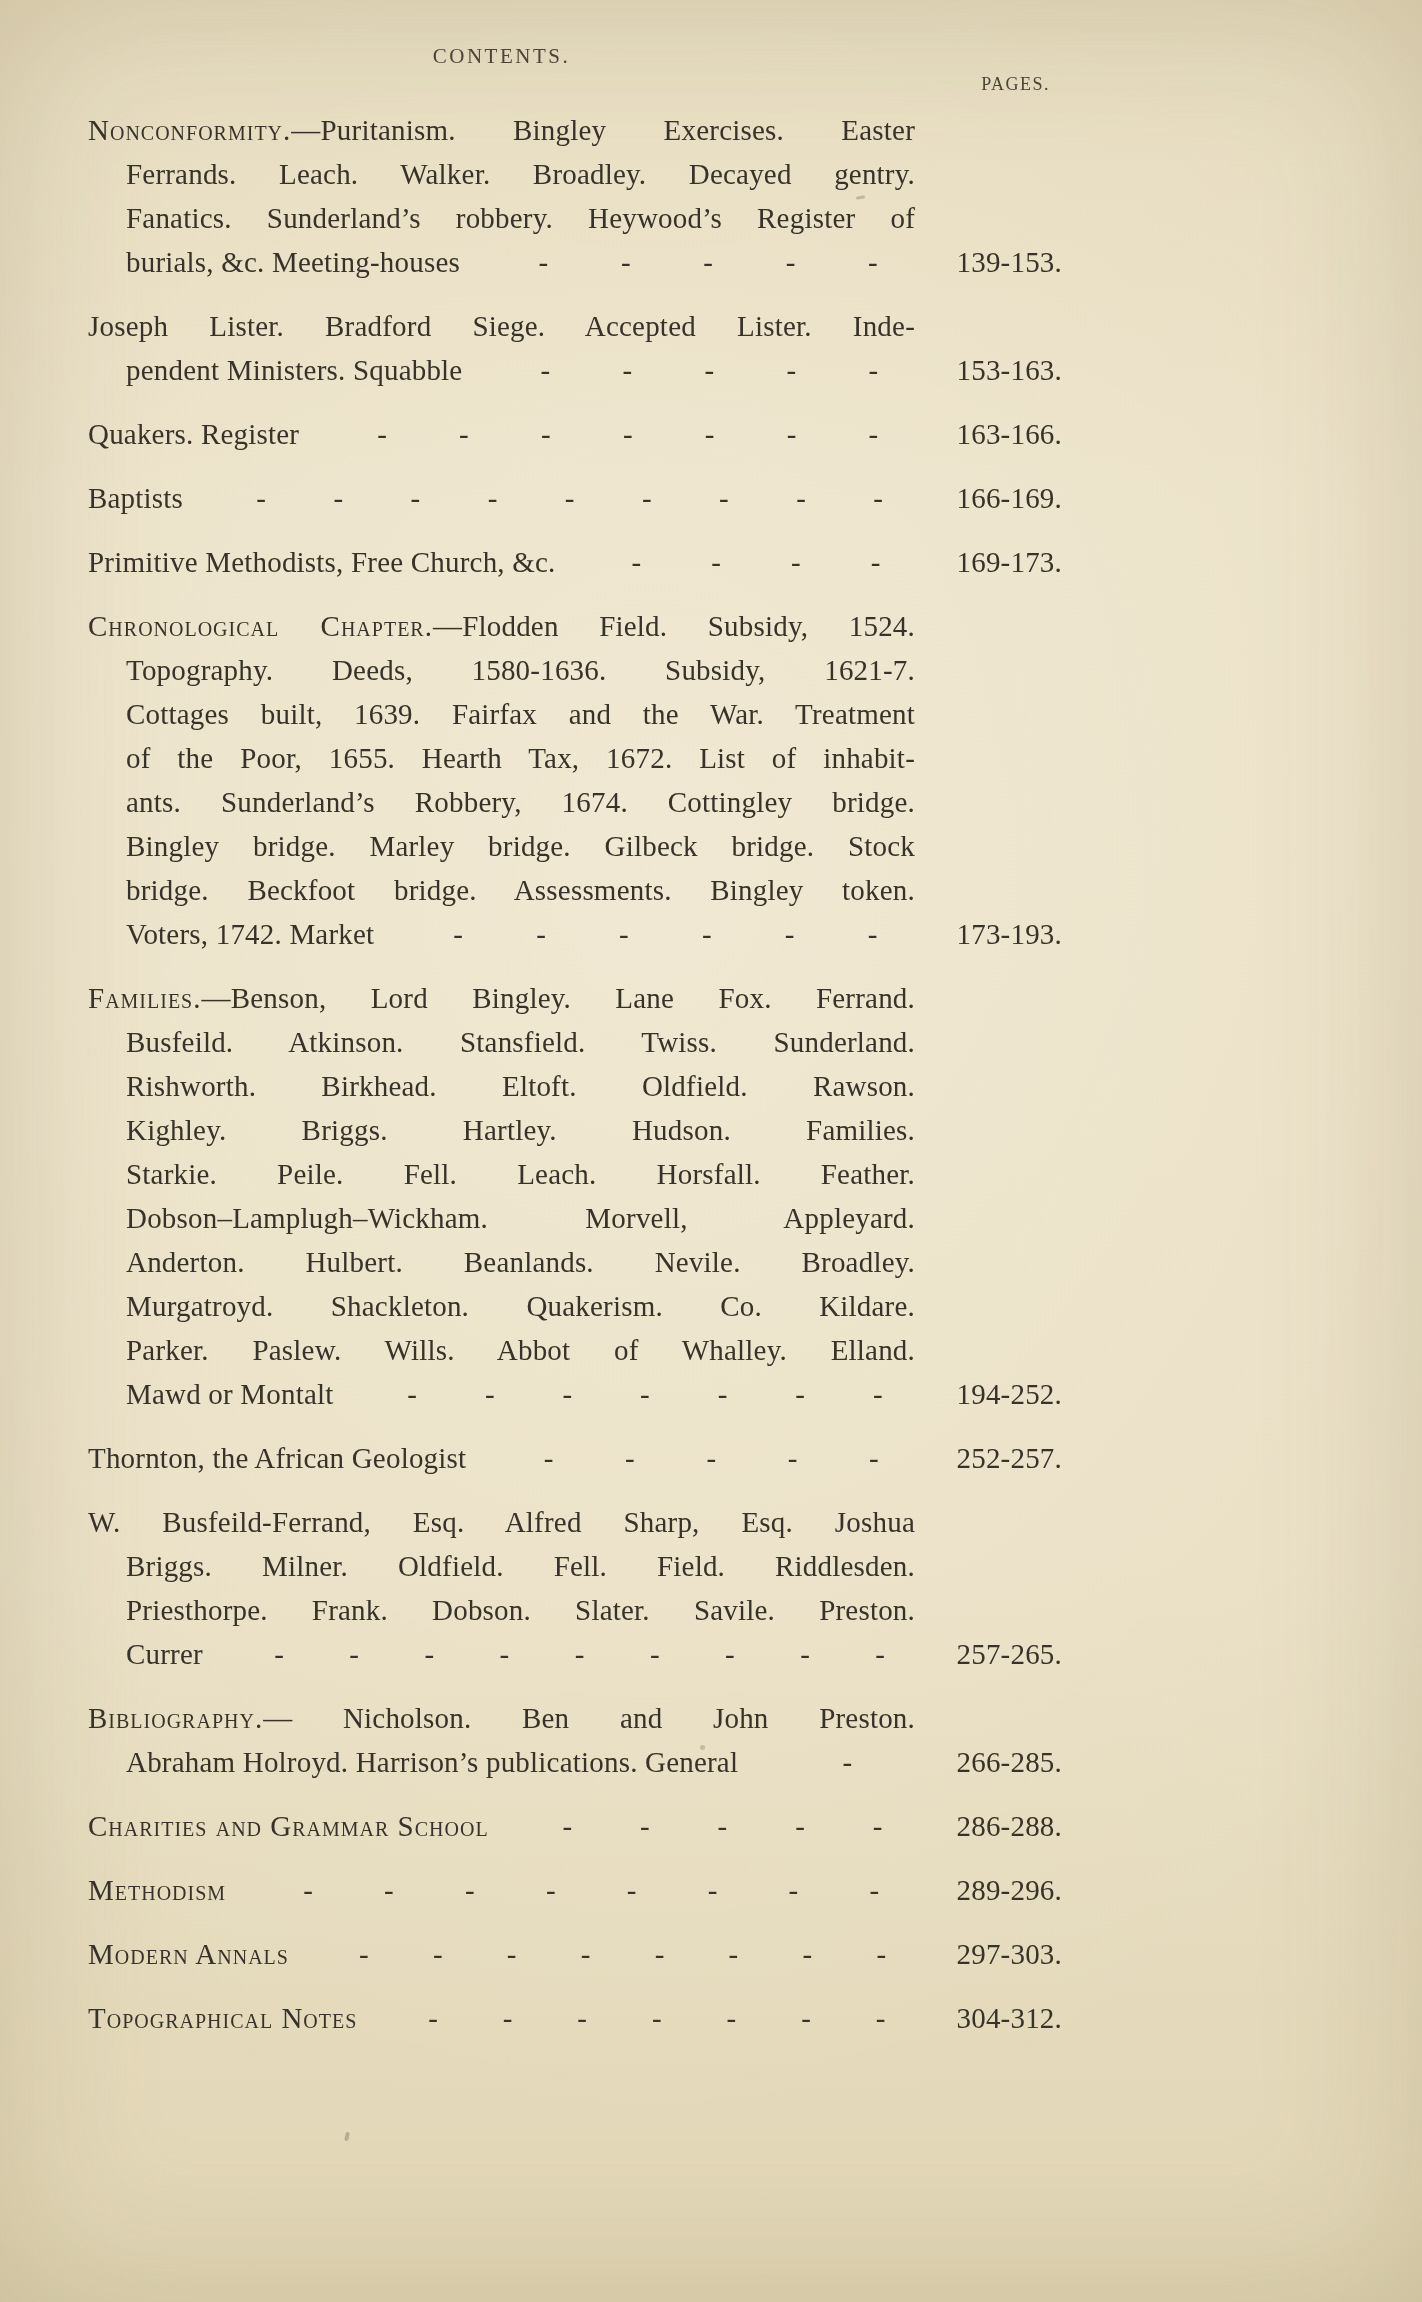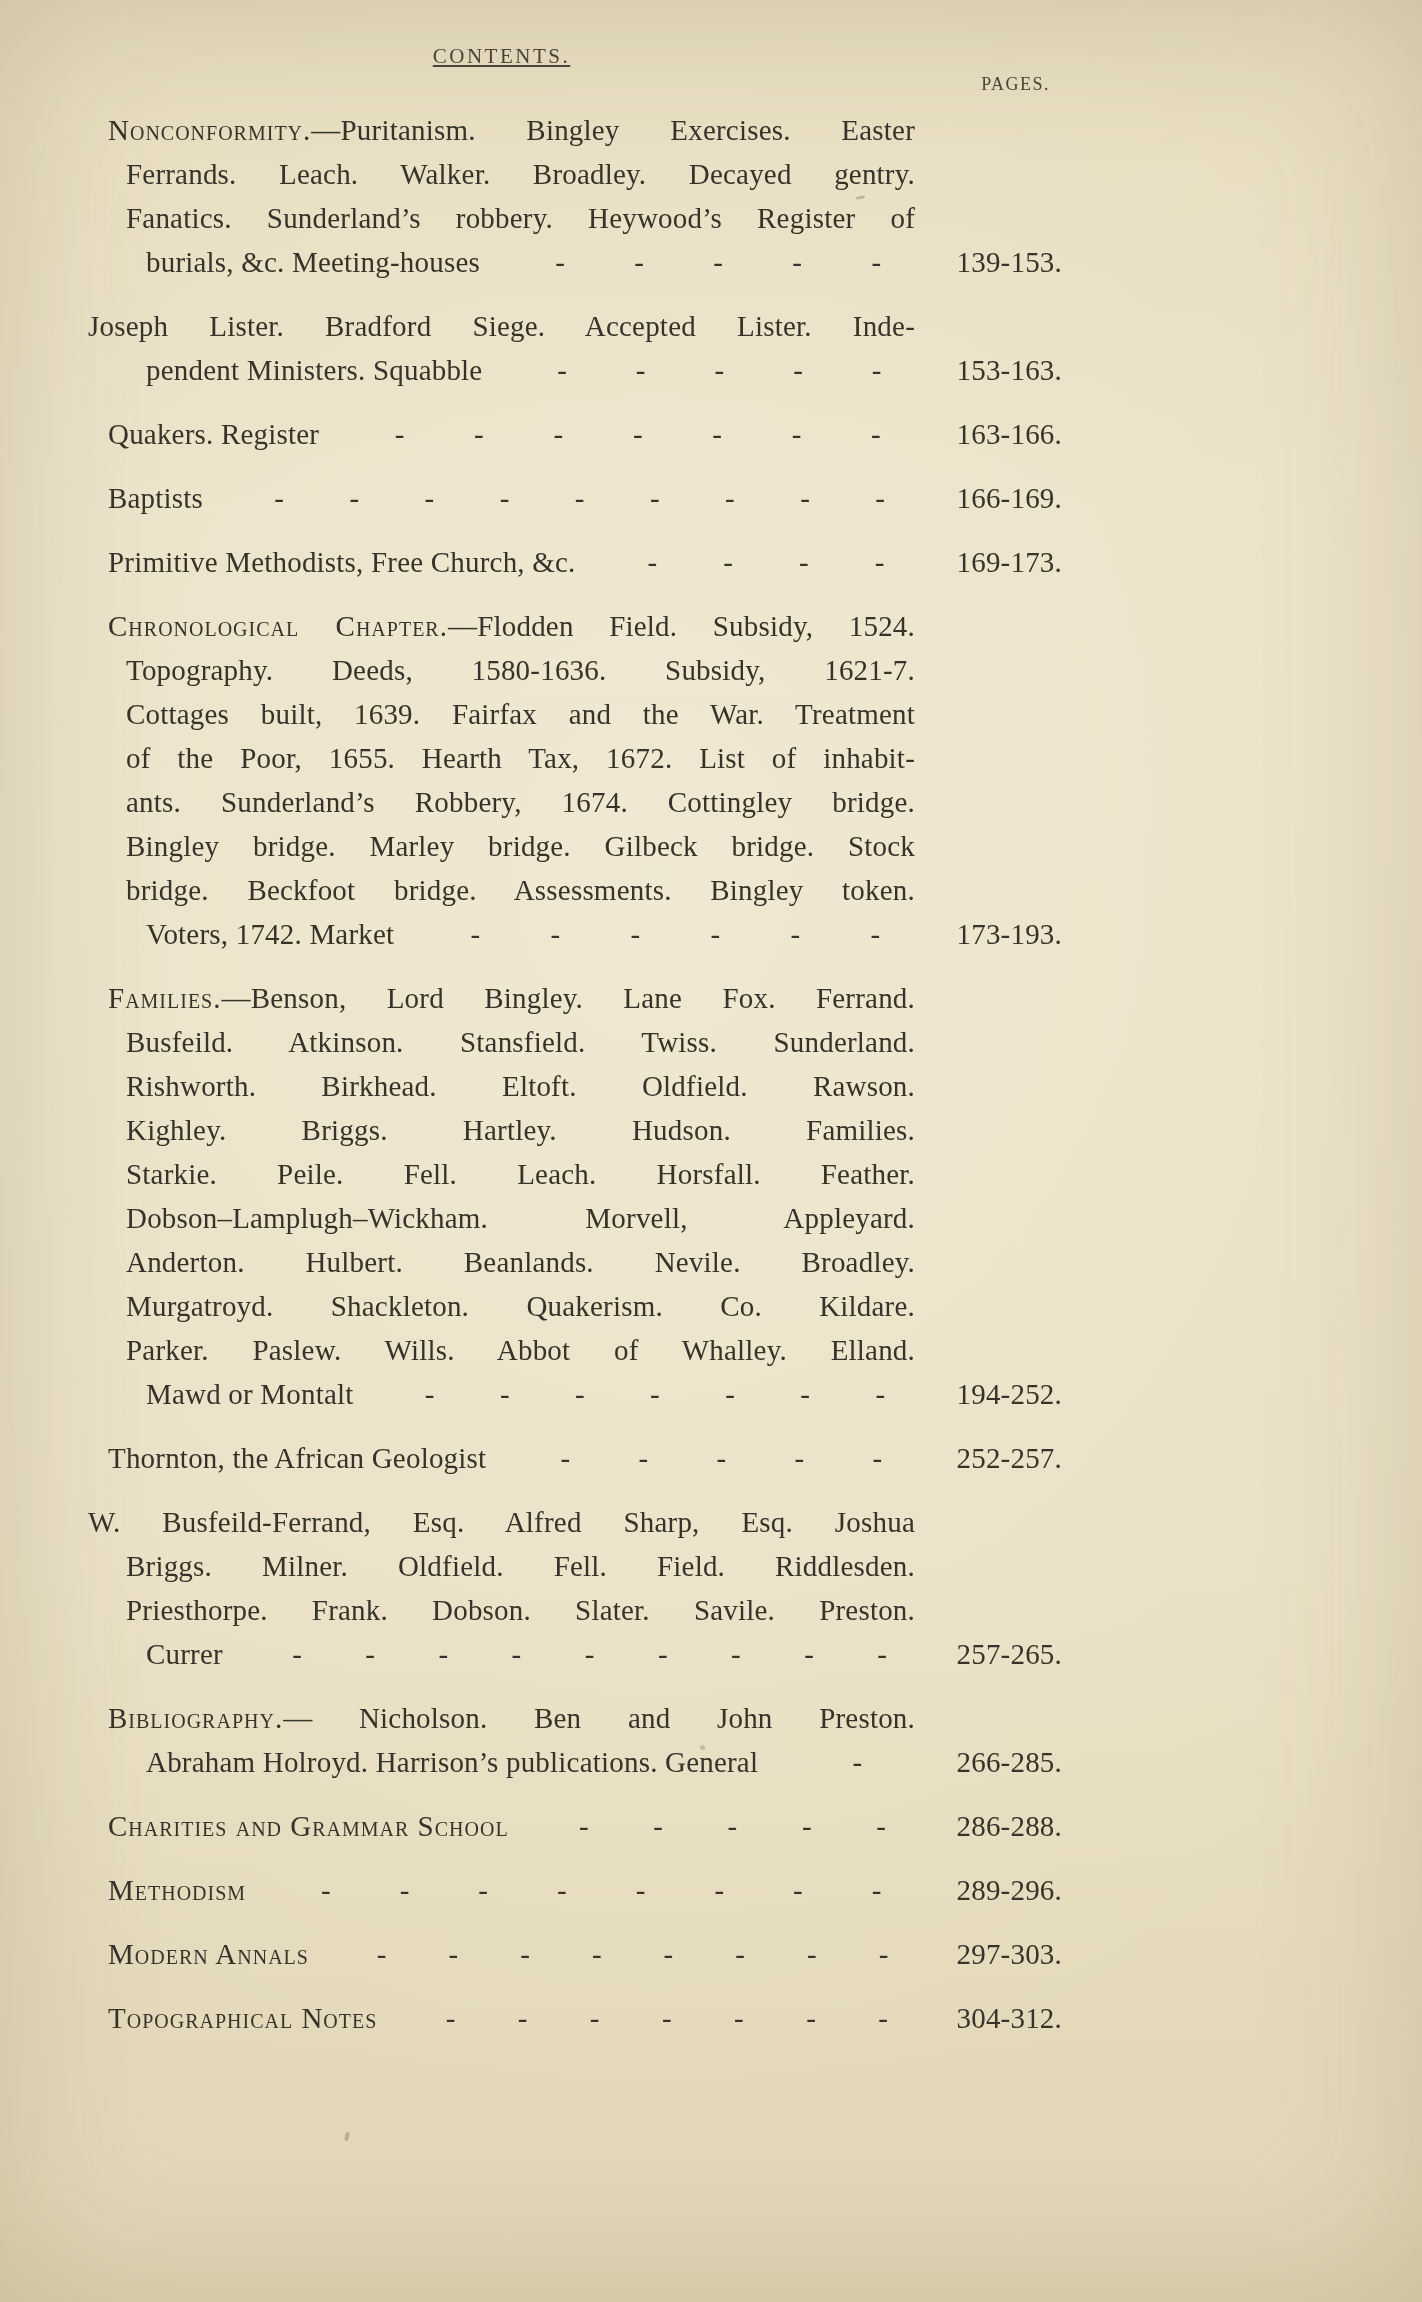--- a/index.html
+++ b/index.html
@@ -26,42 +26,41 @@
   .speck.s2 { left: 345px; top: 2132px; width: 4px; height: 9px; border-radius: 2px; transform: rotate(12deg); opacity:.6;}
   .speck.s3 { left: 700px; top: 1745px; width: 5px; height: 5px; opacity:.5;}
 
   .content { position: absolute; left: 88px; top: 44px; width: 974px; }
 
   .header { position: relative; height: 64px; }
   .title {
     position: absolute; left: 0; top: 0; width: 827px;
     text-align: center; font-size: 21px; letter-spacing: 2.5px;
     color: var(--muted-ink);
-    text-decoration: underline;
   }
   .pages-label {
     position: absolute; right: 12px; top: 30px;
     font-size: 18px; letter-spacing: 1.5px; color: var(--muted-ink);
   }
 
   .entries { font-size: 29px; line-height: 44px; letter-spacing: 0.2px; }
   .entry { margin-bottom: 20px; }
 
   .line {
     width: 827px;
     text-align: justify;
     text-align-last: justify;
     text-justify: inter-word;
     white-space: nowrap; 
   }
   .line.cont { padding-left: 38px; }
 
   .lastline { display: flex; align-items: flex-end; width: 974px; }
   .lastline.cont { padding-left: 38px; }
-  .tail, .lead { flex: 0 0 auto; white-space: nowrap; margin-left: 20px; }
+  .tail, .lead { flex: 0 0 auto; white-space: nowrap; }
   .leaders {
     flex: 1 1 auto;
     display: flex; justify-content: space-evenly; align-items: baseline;
     margin: 0 6px;
     min-width: 20px;
   }
   .dash { flex: 0 0 auto; }
   .pagenum { flex: 0 0 auto; white-space: nowrap; }
 
   .smallcaps { font-variant: small-caps; letter-spacing: 1px; }

